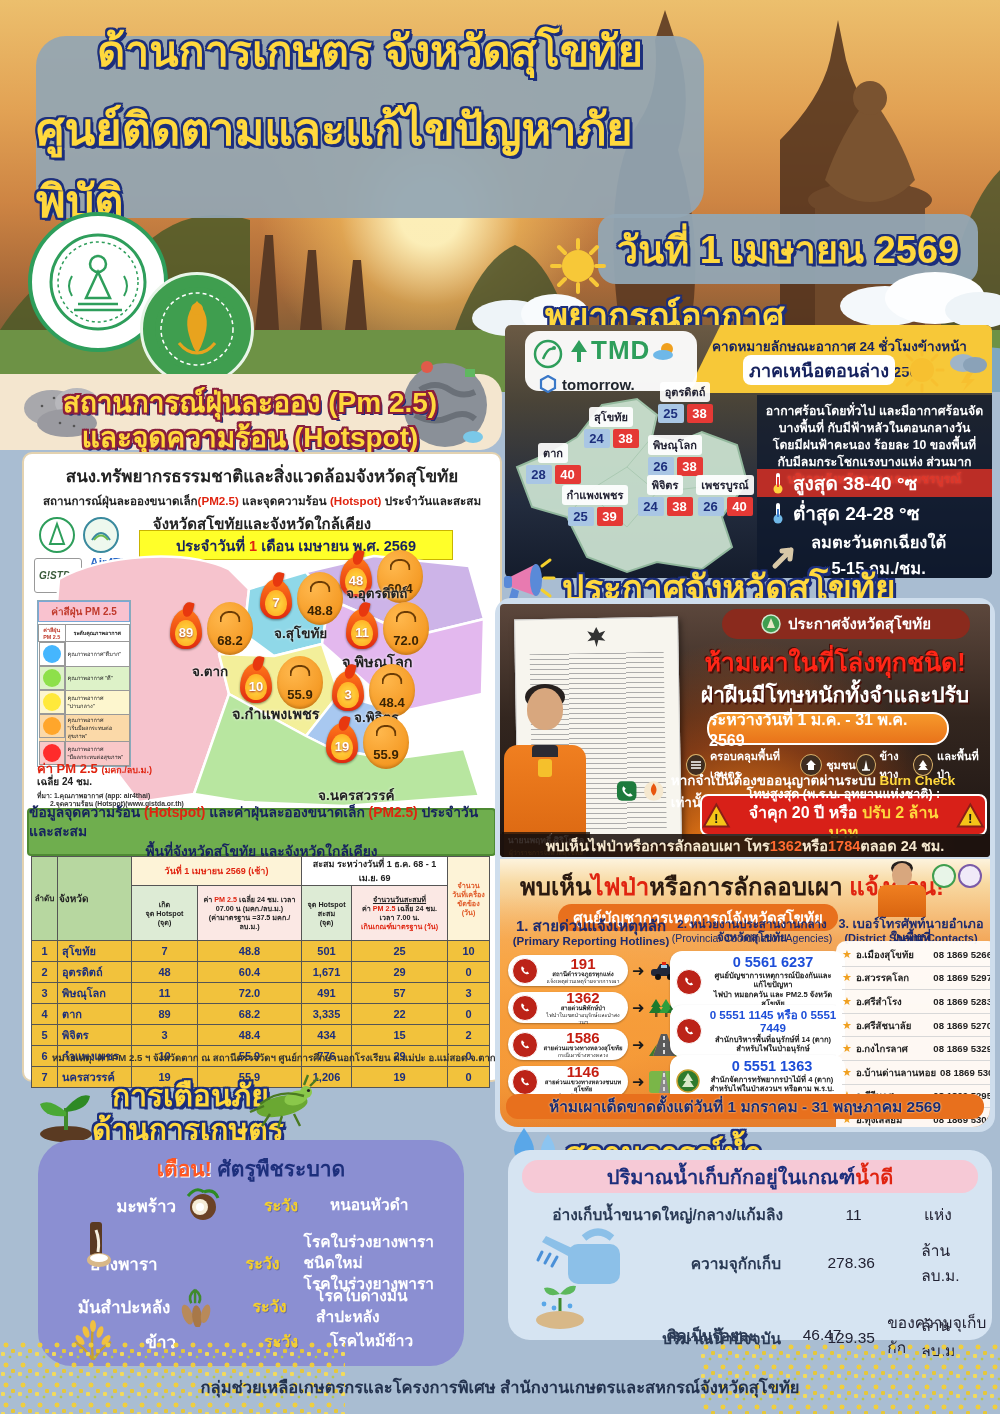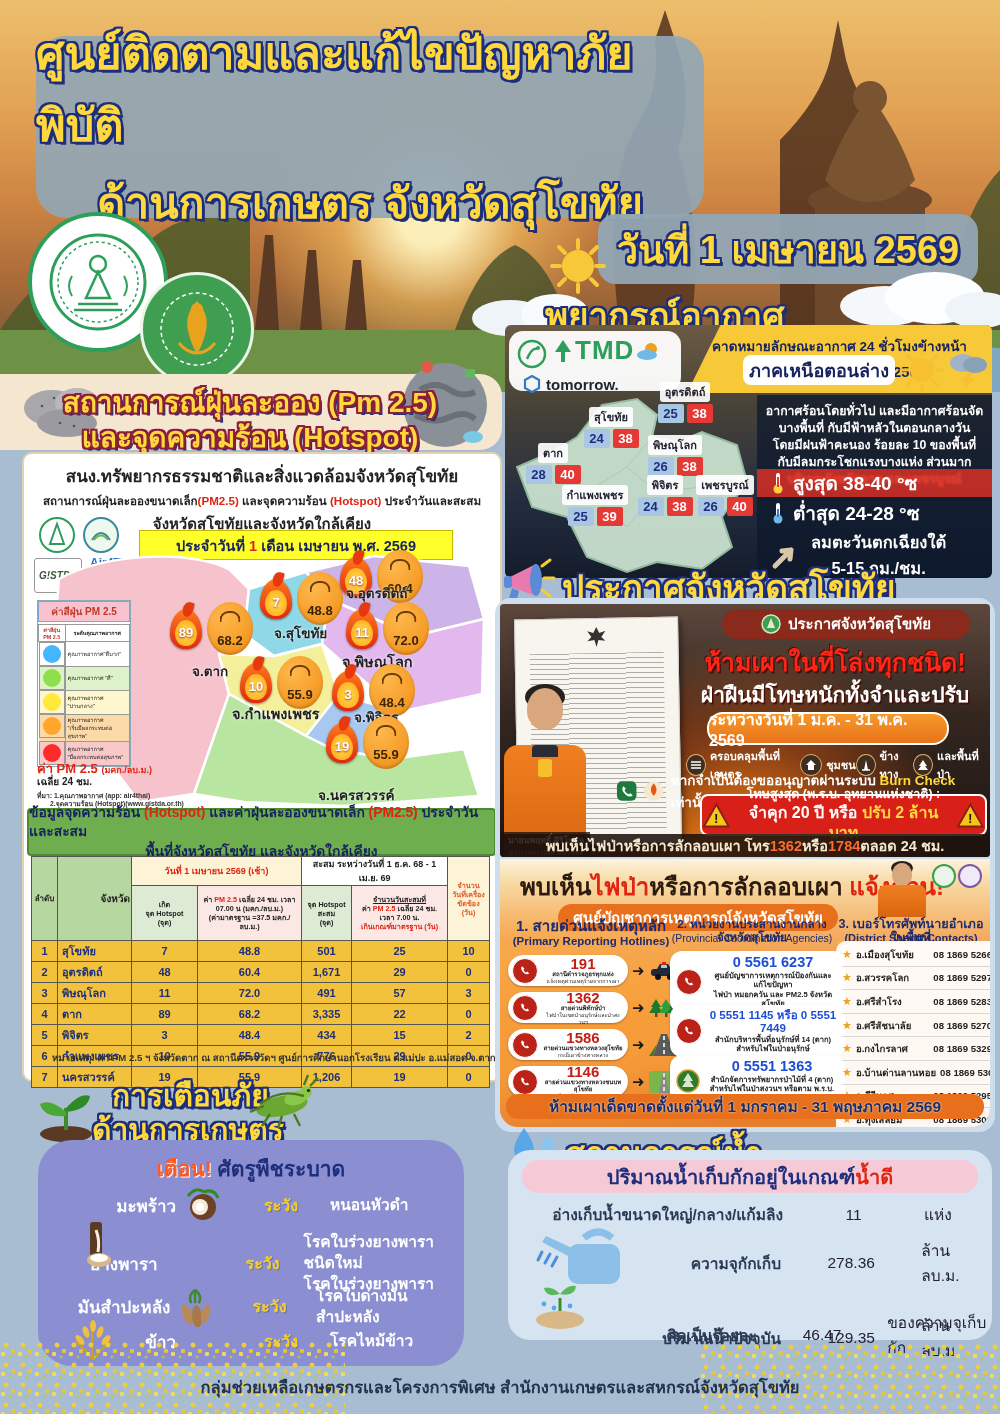--- a/index.html
+++ b/index.html
@@ -18,21 +18,21 @@
     background:
       radial-gradient(circle at 43% 55%, rgba(255,244,190,.95) 0 30px, rgba(255,205,100,.5) 90px, rgba(255,170,70,0) 170px),
       linear-gradient(180deg,#ecbf6d 0%,#e2a254 28%,#cd8443 52%,#a96a39 72%,#7e5c36 88%,#5e5530 100%);}
   .titlebox{left:36px;top:36px;width:668px;height:182px;background:rgba(146,166,180,.93);border-radius:30px;}
   .datebox{left:598px;top:214px;width:380px;height:70px;background:rgba(146,166,180,.95);border-radius:18px;}
   .seal-outer{border-radius:50%;}
   
   .wx-panel{left:505px;top:325px;width:487px;height:253px;border-radius:6px;overflow:hidden;
     background:linear-gradient(180deg,#6b5a44 0%,#4a4438 30%,#232c3e 70%,#141c2c 100%);}
   .wx-banner{right:0;top:0;width:305px;height:68px;background:#f7c838;clip-path:polygon(11% 0,100% 0,100% 100%,0 100%);}
-  .wx-logochip{left:4px;top:6px;width:172px;height:60px;background:rgba(255,255,255,.95);border-radius:14px;}
+  .wx-logochip{left:20px;top:6px;width:172px;height:60px;background:rgba(255,255,255,.95);border-radius:14px;}
   .wx-info{left:252px;top:70px;width:235px;height:183px;background:rgba(14,24,44,.74);}
   .station{position:absolute;width:96px;text-align:center;}
   .st-name{display:inline-block;background:rgba(255,255,255,.92);color:#223;font-weight:bold;font-size:11px;
            padding:1px 5px;border-radius:3px;white-space:nowrap;}
   .st-chips{margin-top:2px;display:flex;justify-content:center;gap:3px;}
   .st-min,.st-max{width:26px;height:19px;font-size:13px;font-weight:bold;display:flex;align-items:center;justify-content:center;border-radius:2px;}
   .st-min{background:#a9c6e4;color:#1d2f7c;}
   .st-max{background:#e53935;color:#fff;}
   
   .pm-band{left:0;top:374px;width:502px;height:76px;background:#f4e6cf;border-radius:0 22px 22px 0;}
@@ -162,22 +162,22 @@
     <ellipse cx="870" cy="200" rx="62" ry="18" fill="#6e482a"></ellipse>
     <path d="M870 95 q-30 40 -45 85 q20 22 45 22 q25 0 45 -22 q-15 -45 -45 -85 Z" fill="#7a5330"></path>
     <circle cx="870" cy="98" r="17" fill="#7a5330"></circle>
     <path d="M255 330 l10 -95 8 0 6 95 Z M300 330 l8 -80 8 0 6 80 Z M345 330 l8 -70 8 0 6 70 Z" fill="#5a3a24"></path>
     <path d="M0 330 q60 -90 130 -70 q50 -60 120 -40 l0 110 Z" fill="#4c5a28" opacity=".85"></path>
     <path d="M455 330 q25 -70 60 -85 q35 15 55 85 Z" fill="#44502a" opacity=".8"></path>
     <path d="M940 330 q20 -120 60 -160 l0 160 Z" fill="#46522a" opacity=".8"></path>
   </svg>
 
   <div class="abs titlebox ctr" style="flex-direction:column;gap:8px;">
+    <div class="hdr" style="font-size:43px;">ด้านการเกษตร จังหวัดสุโขทัย</div>
     <div class="hdr" style="font-size:45px;">ศูนย์ติดตามและแก้ไขปัญหาภัยพิบัติ</div>
-    <div class="hdr" style="font-size:43px;">ด้านการเกษตร จังหวัดสุโขทัย</div>
   </div>
 
   <div class="abs seal-outer ctr" style="left:28px;top:212px;width:132px;height:132px;background:#fff;border:4px solid #2e9e5b;">
     <svg width="100" height="112" viewBox="0 0 100 112">
       <circle cx="50" cy="56" r="47" fill="none" stroke="#2e9e5b" stroke-width="3"></circle>
       <circle cx="50" cy="56" r="40" fill="none" stroke="#2e9e5b" stroke-width="1.5" stroke-dasharray="3 3"></circle>
       <circle cx="50" cy="38" r="8" fill="none" stroke="#2e9e5b" stroke-width="2.5"></circle>
       <path d="M50 46 L38 72 L62 72 Z" fill="none" stroke="#2e9e5b" stroke-width="2.5"></path>
       <path d="M30 78 h40 M26 84 h48" stroke="#2e9e5b" stroke-width="2.5"></path>
       <path d="M24 50 q-6 10 0 20 M76 50 q6 10 0 20" stroke="#2e9e5b" stroke-width="2" fill="none"></path>
@@ -565,21 +565,21 @@
           <col style="width:74px">
           <col style="width:66px">
           <col style="width:104px">
           <col style="width:50px">
           <col style="width:96px">
           <col style="width:42px">
         </colgroup>
       <tbody>
           <tr>
         <td rowspan="2" style="background:#b7d7a0;font-size:8px;font-weight:bold;text-align:center;">ลำดับ</td>
-        <td rowspan="2" style="background:#b7d7a0;font-size:10px;font-weight:bold;text-align:right;">จังหวัด</td>
+        <td rowspan="2" style="background:#b7d7a0;font-size:10px;font-weight:bold;text-align:left;">จังหวัด</td>
         <td colspan="2" style="background:#fdf3d7;text-align:center;height:18px;" class="gh"><span style="color:#e02410;">วันที่ 1 เมษายน 2569 (เช้า)</span></td>
         <td colspan="2" style="background:#fff;text-align:center;" class="gh"><span style="color:#222;">สะสม ระหว่างวันที่ 1 ธ.ค. 68 - 1 เม.ย. 69</span></td>
         <td rowspan="2" style="background:#fdf3d7;color:#e05a28;text-align:center;white-space:pre-line;" class="sh">จำนวน
 วันที่เครื่อง
 ขัดข้อง
 (วัน)</td>
       </tr>
       <tr>
         <td style="background:#ddebd5;text-align:center;white-space:pre-line;height:54px;" class="sh">เกิด
 จุด Hotspot

